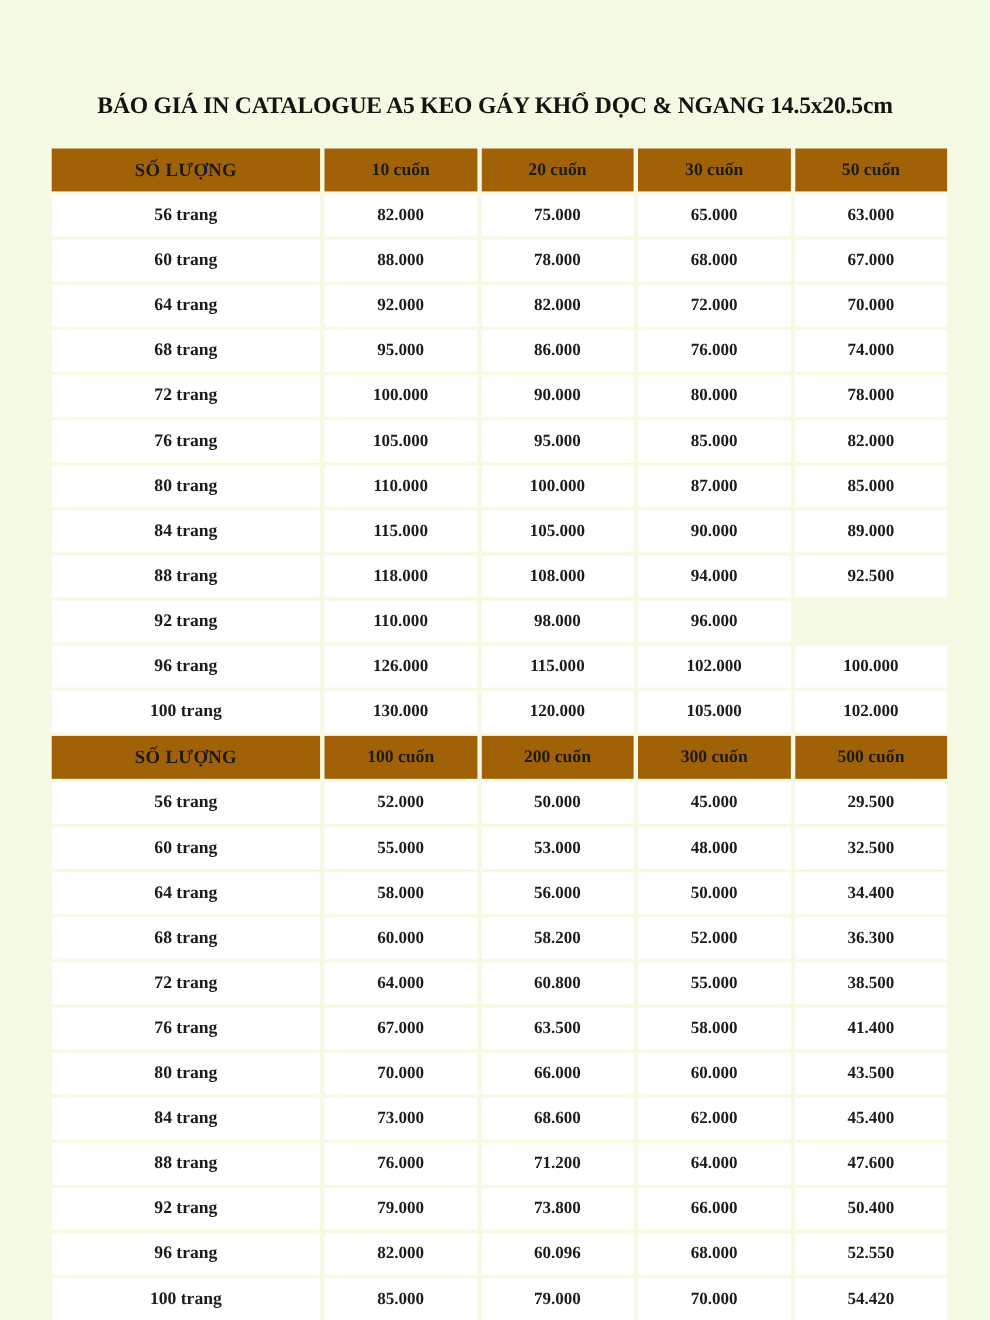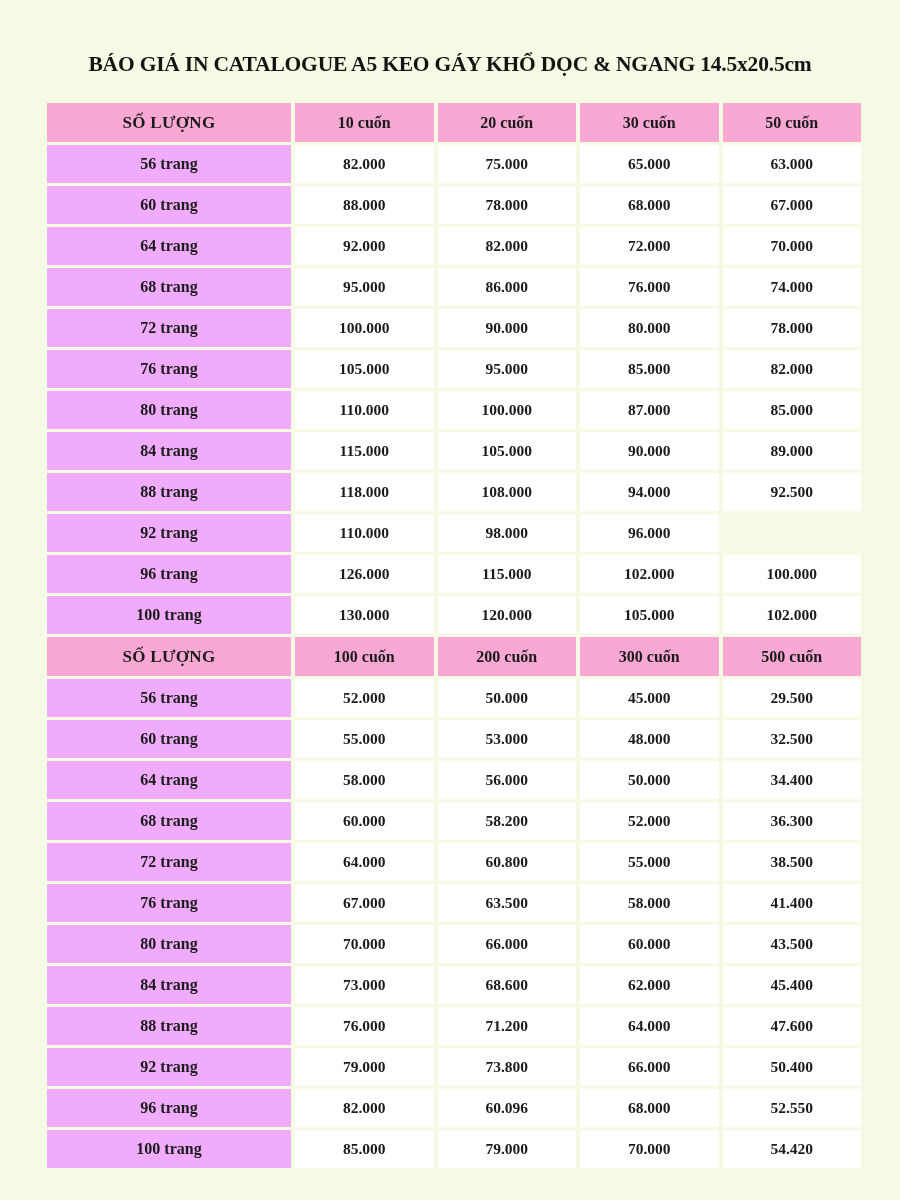--- a/index.html
+++ b/index.html
@@ -11,20 +11,21 @@
     height: 1200px;
     background: #f4fae3;
     font-family: "Liberation Serif", "DejaVu Serif", serif;
     overflow: hidden;
   }
   .page {
     position: relative;
     width: 900px;
     height: 976px;
     box-sizing: border-box;
+    margin-top: 32px;
   }
   .title {
     position: absolute;
     top: 52px;
     left: 47px;
     width: 806px;
     text-align: center;
     font-size: 21.5px;
     font-weight: bold;
     color: #141414;
@@ -59,32 +60,32 @@
   }
   .c-label {
     flex: 0 0 244px;
     width: 244px;
   }
   .c-data {
     flex: 0 0 138.5px;
     width: 138.5px;
   }
   .hdr .cell {
-    background: #f9a8d4;
+    background: #a16207;
     height: 39px;
   }
   .hdr .c-label {
     font-size: 17px;
     letter-spacing: 0.3px;
   }
   .hdr .c-data {
     font-size: 16px;
   }
   .body-row .c-label {
-    background: #f0abfc;
+    background: #ffffff;
   }
   .body-row .c-data {
     background: #ffffff;
     font-weight: bold;
     font-size: 15.5px;
   }
 </style>
 </head>
 <body>
 

